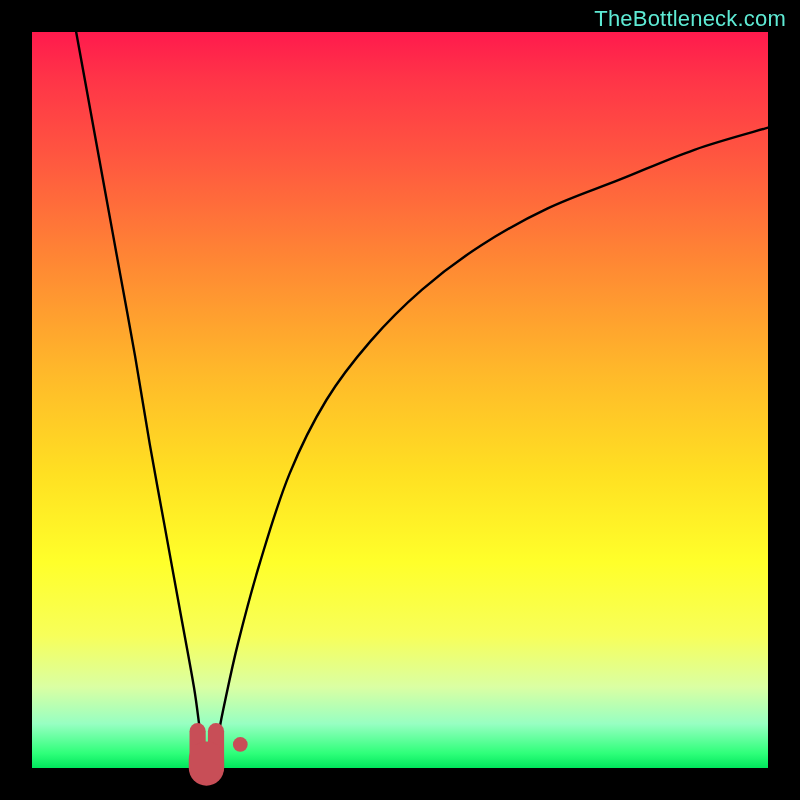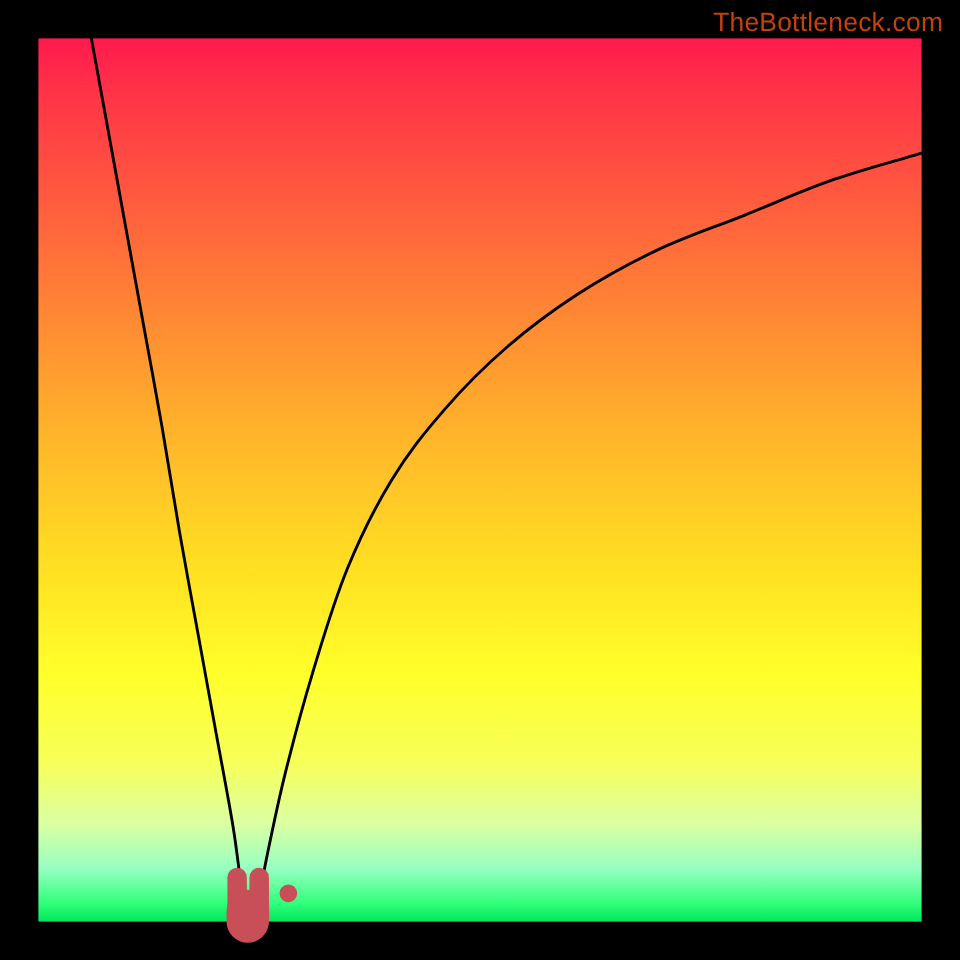--- a/index.html
+++ b/index.html
@@ -37,21 +37,21 @@
       #daffa3 89%,
       #97ffc2 94%,
       #2fff7a 98%,
       #00e65c 100%
     );
   }
   .attribution {
     position: absolute;
     top: 6px;
     right: 14px;
-    color: #c2410c;
+    color: #5eead4;
     font-size: 22px;
     letter-spacing: 0.2px;
     font-weight: 400;
     user-select: none;
   }
   svg.curves {
     position: absolute;
     left: 0;
     top: 0;
     width: 736px;

